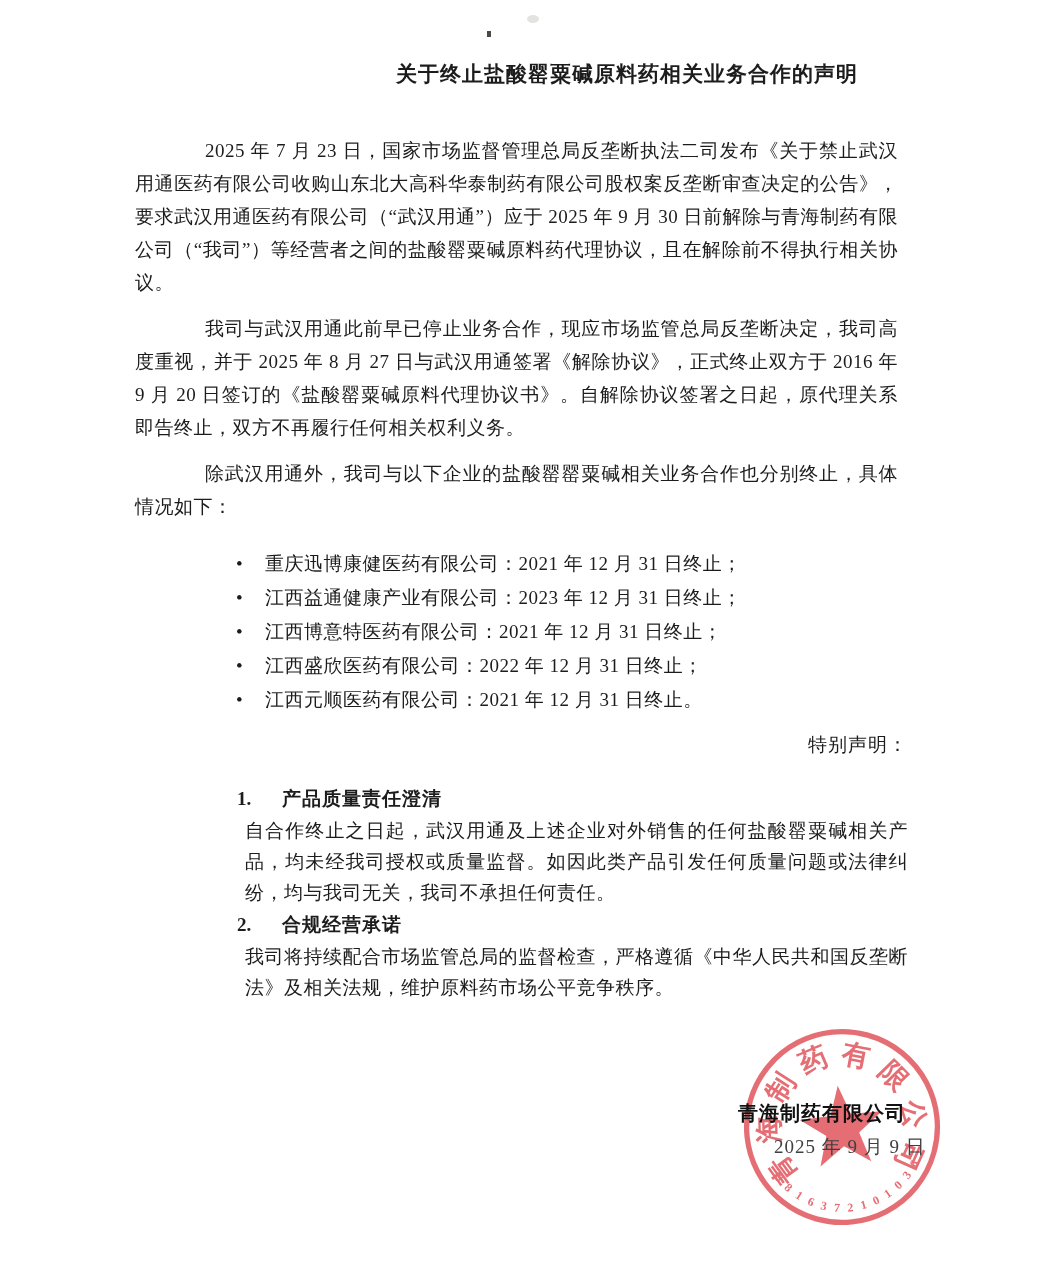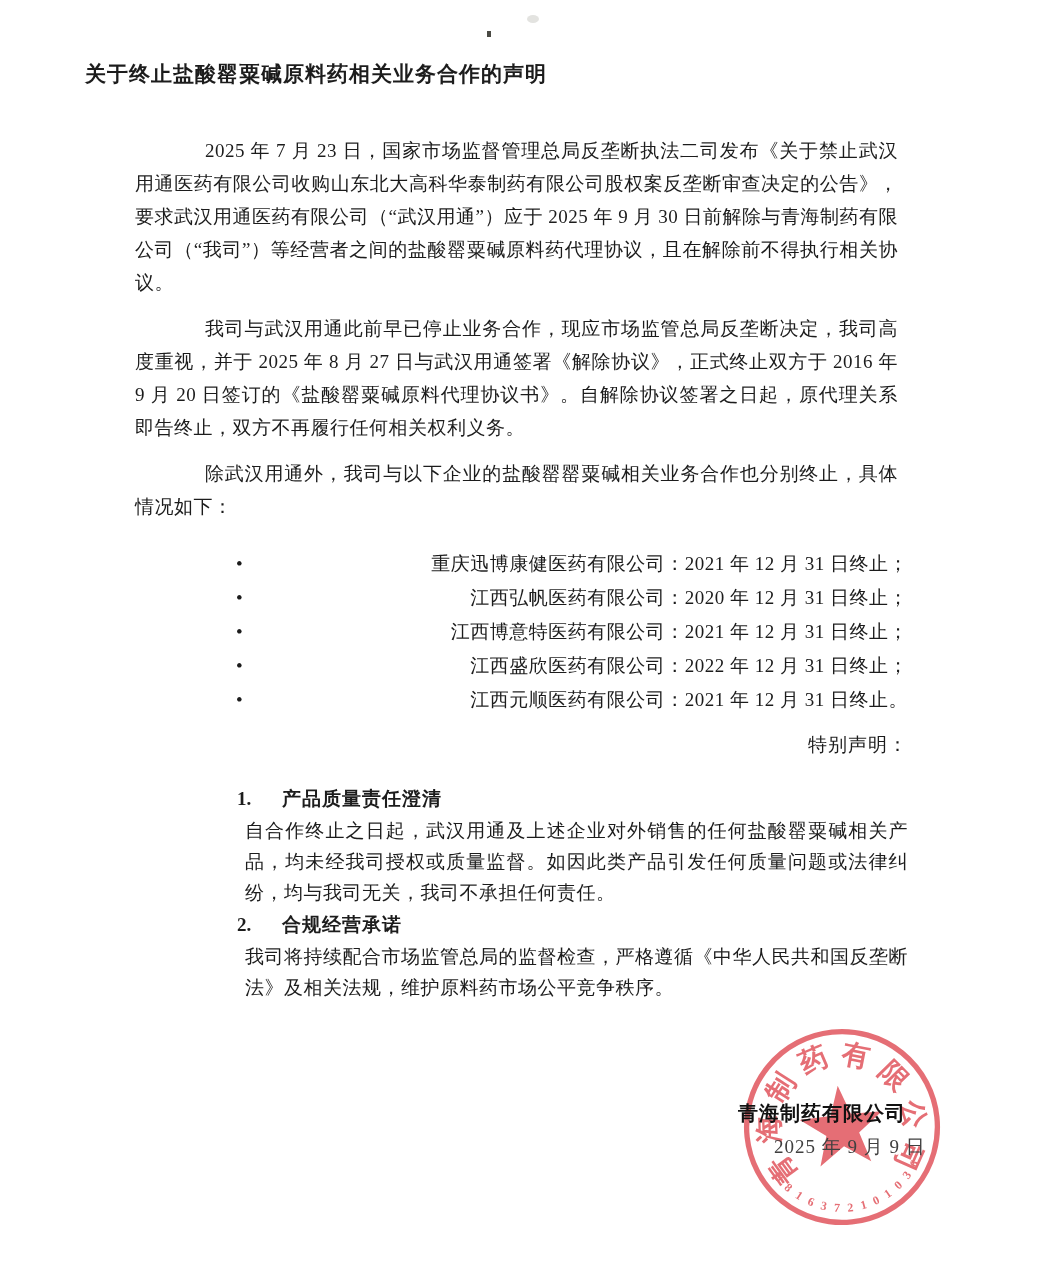--- a/index.html
+++ b/index.html
@@ -13,21 +13,21 @@
     overflow:hidden;
   }
   .content {
     position:absolute;
     left:135px; top:0;
     width:773px;
   }
   .doc-title {
     margin-top:58px;
     position:relative; left:-50px;
-    text-align:left;
+    text-align:right;
     font-size:21px; font-weight:bold;
     line-height:32px;
     letter-spacing:1px;
   }
   .para {
     margin:13px 10px 0 0;
     font-size:19px;
     line-height:33px;
     text-align:justify;
     text-indent:70px;
@@ -37,21 +37,20 @@
   ul.term-list {
     margin:24px 0 0 0; padding:0;
     list-style:none;
   }
   ul.term-list li {
     position:relative;
     padding-left:130px;
     font-size:19px;
     line-height:34px;
     letter-spacing:0.5px;
-    text-align:right;
   }
   ul.term-list li::before {
     content:"•";
     position:absolute; left:101px; top:0;
     font-size:19px;
   }
   .special-heading {
     margin-top:11px;
     padding-left:80px;
     font-size:19px; font-weight:normal;
@@ -124,21 +123,21 @@
 
   <div class="content">
     <div class="doc-title">关于终止盐酸罂粟碱原料药相关业务合作的声明</div>
 
     <p class="para first">2025 年 7 月 23 日，国家市场监督管理总局反垄断执法二司发布《关于禁止武汉用通医药有限公司收购山东北大高科华泰制药有限公司股权案反垄断审查决定的公告》，要求武汉用通医药有限公司（“武汉用通”）应于 2025 年 9 月 30 日前解除与青海制药有限公司（“我司”）等经营者之间的盐酸罂粟碱原料药代理协议，且在解除前不得执行相关协议。</p>
     <p class="para">我司与武汉用通此前早已停止业务合作，现应市场监管总局反垄断决定，我司高度重视，并于 2025 年 8 月 27 日与武汉用通签署《解除协议》，正式终止双方于 2016 年 9 月 20 日签订的《盐酸罂粟碱原料代理协议书》。自解除协议签署之日起，原代理关系即告终止，双方不再履行任何相关权利义务。</p>
     <p class="para">除武汉用通外，我司与以下企业的盐酸罂罂粟碱相关业务合作也分别终止，具体情况如下：</p>
 
     <ul class="term-list">
       <li>重庆迅博康健医药有限公司：2021 年 12 月 31 日终止；</li>
-      <li>江西弘帆医药有限公司：2020 年 12 月 31 日终止；</li>
+      <li>江西益通健康产业有限公司：2023 年 12 月 31 日终止；</li>
       <li>江西博意特医药有限公司：2021 年 12 月 31 日终止；</li>
       <li>江西盛欣医药有限公司：2022 年 12 月 31 日终止；</li>
       <li>江西元顺医药有限公司：2021 年 12 月 31 日终止。</li>
     </ul>
 
     <div class="special-heading">特别声明：</div>
 
     <div class="numbered-item">
       <div class="item-head">
         <span class="item-num">1.</span>

